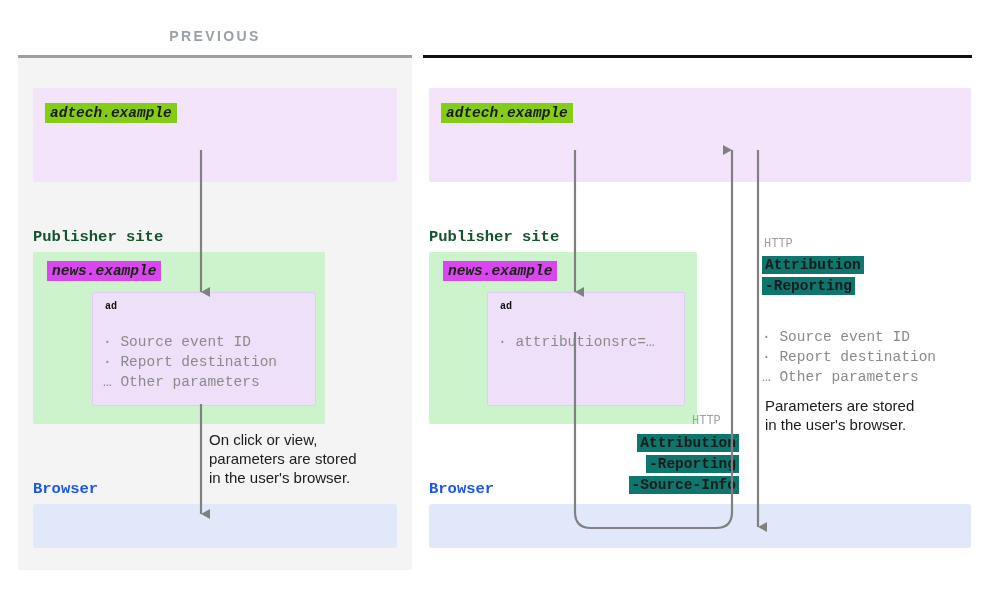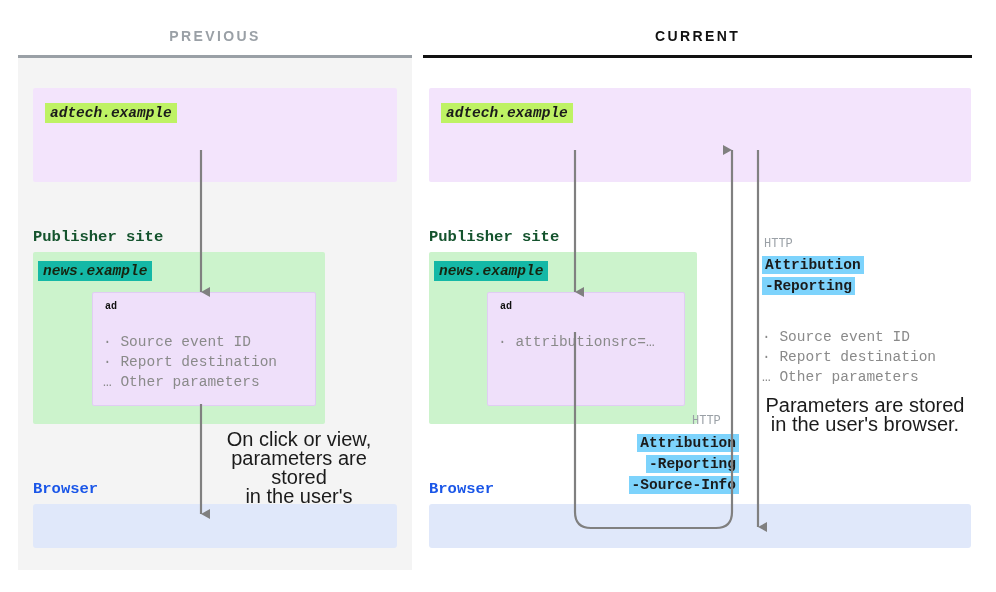--- a/index.html
+++ b/index.html
@@ -37,67 +37,66 @@
   .pub-box{position:absolute;background:#ccf3cc;border-radius:2px;}
   .browser-box{position:absolute;background:#e0e8fa;border-radius:3px;}
   .ad-box{position:absolute;background:#efe0fa;border:1px solid #e0cdf3;border-radius:2px;}
 
   .mono{font-family:"Liberation Mono","DejaVu Sans Mono",monospace;}
 
   .domain-chip{
     position:absolute;font-style:italic;font-weight:bold;font-size:14.5px;
     padding:2px 5px;white-space:nowrap;
   }
-  .chip-purple{background:#bef264;color:#1b1b1b;}
-  .chip-green{background:#14b8a6;color:#16240f;}
+  .chip-purple{background:#84cc16;color:#1b1b1b;}
+  .chip-green{background:#d946ef;color:#16240f;margin-left:9px;}
 
   .section-label{
     position:absolute;font-size:15.5px;font-weight:bold;white-space:nowrap;
   }
   .lbl-green{color:#14532d;}
   .lbl-blue{color:#1a56e8;text-align:center;}
 
   .ad-title{
     position:absolute;font-size:10px;font-weight:bold;color:#111;
   }
   .ad-list{
     position:absolute;font-size:14.5px;color:#8a8a8a;line-height:20px;
     white-space:pre;
   }
 
   .note{
-    position:absolute;font-size:20px;color:#1b1b1b;line-height:19px;
-    white-space:pre-line;font-family:"Liberation Sans",sans-serif;text-align:center;
+    position:absolute;font-size:15px;color:#1b1b1b;line-height:19px;
+    white-space:pre-line;font-family:"Liberation Sans",sans-serif;
   }
 
   
   .http-word{
     position:absolute;font-size:12px;color:#9aa0a6;
   }
   .hdr-line{
     position:absolute;font-size:14.5px;font-weight:bold;color:#1b1b1b;
     white-space:pre;
   }
-  .hdr-line span.hl{background:#7dd3fc;padding:1px 3px;}
+  .hdr-line span.hl{background:#0f766e;padding:1px 3px;}
   .hdr-list{
     position:absolute;font-size:14.5px;color:#8a8a8a;line-height:20px;
     white-space:pre;
   }
 
   svg.arrows{position:absolute;left:0;top:0;width:996px;height:592px;overflow:visible;}
 </style>
 </head>
 <body>
 
 <div class="stage">
 
   <div class="col-title" id="title-prev">PREVIOUS</div>
   <div class="rule" id="rule-prev"></div>
 
-  <div class="col-title" id="title-curr">CURRENT</div>
   <div class="rule" id="rule-curr"></div>
 
   <div id="panel-prev"></div>
 
   <div class="adtech-box" style="left:33px;top:88px;width:364px;height:94px;"></div>
   <div class="domain-chip chip-purple mono" style="left:45px;top:103px;">adtech.example</div>
 
   <div class="section-label lbl-green mono" style="left:33px;top:228px;">Publisher site</div>
   <div class="pub-box" style="left:33px;top:252px;width:292px;height:172px;"></div>
   <div class="domain-chip chip-green mono" style="left:38px;top:261px;">news.example</div>

